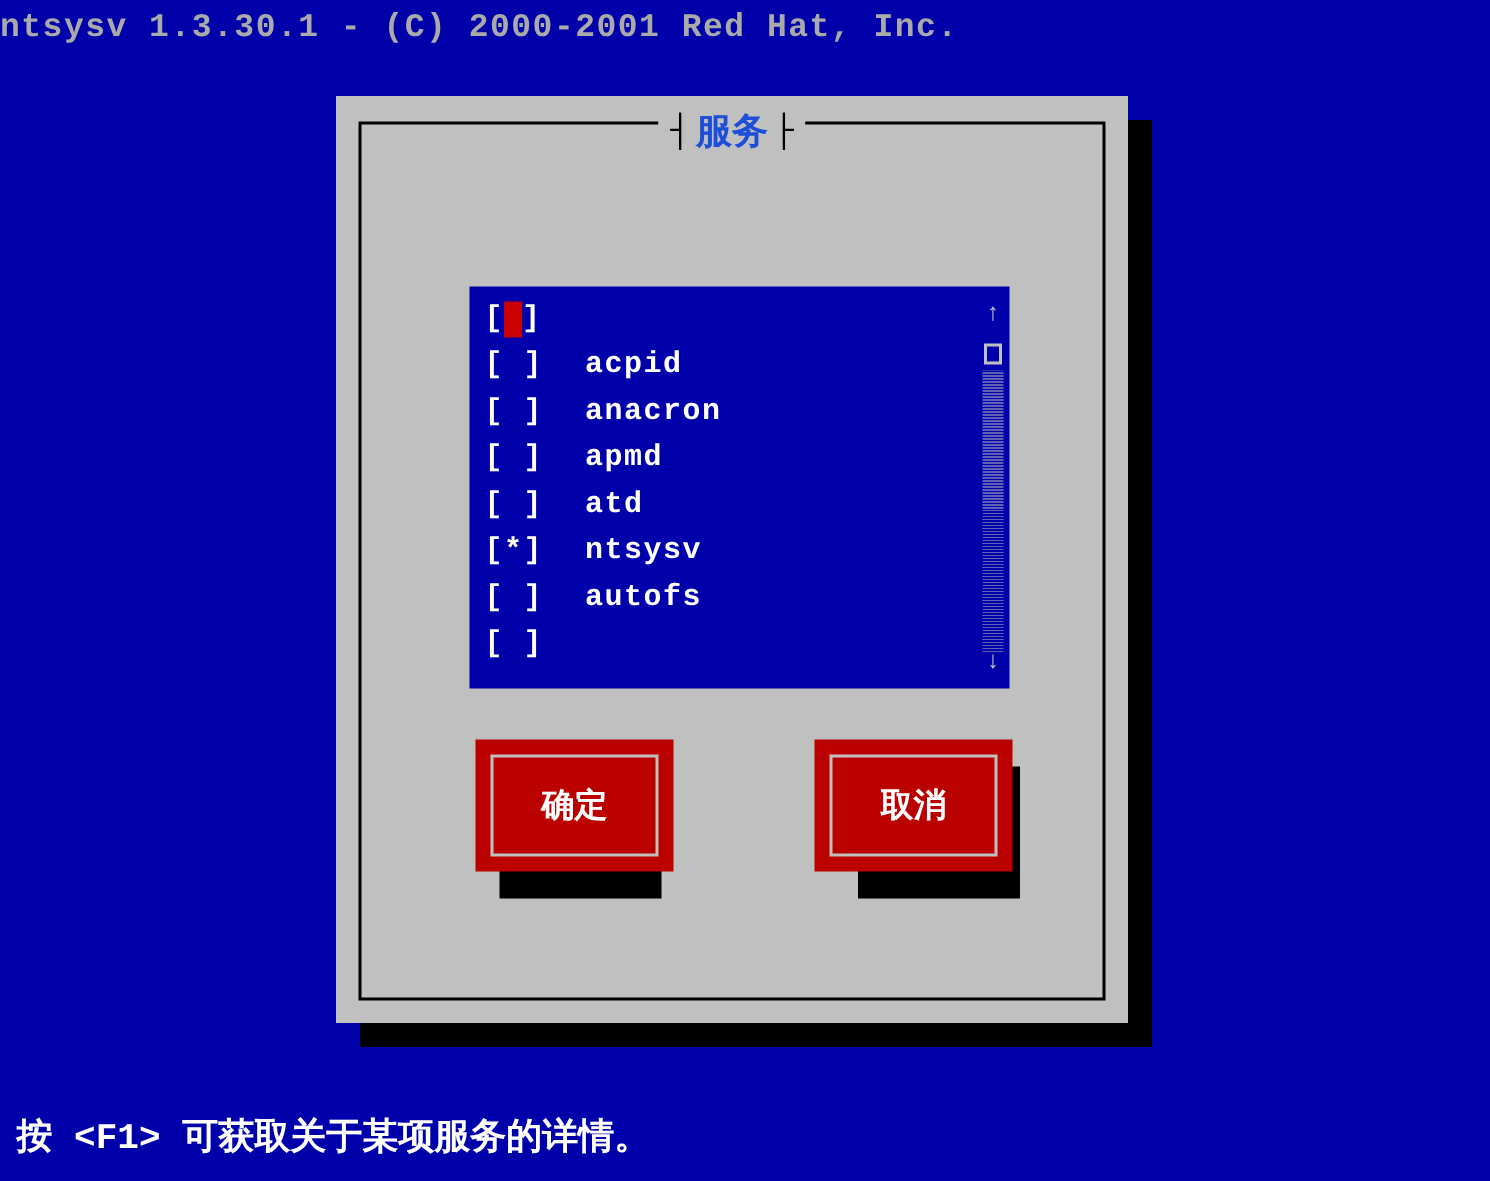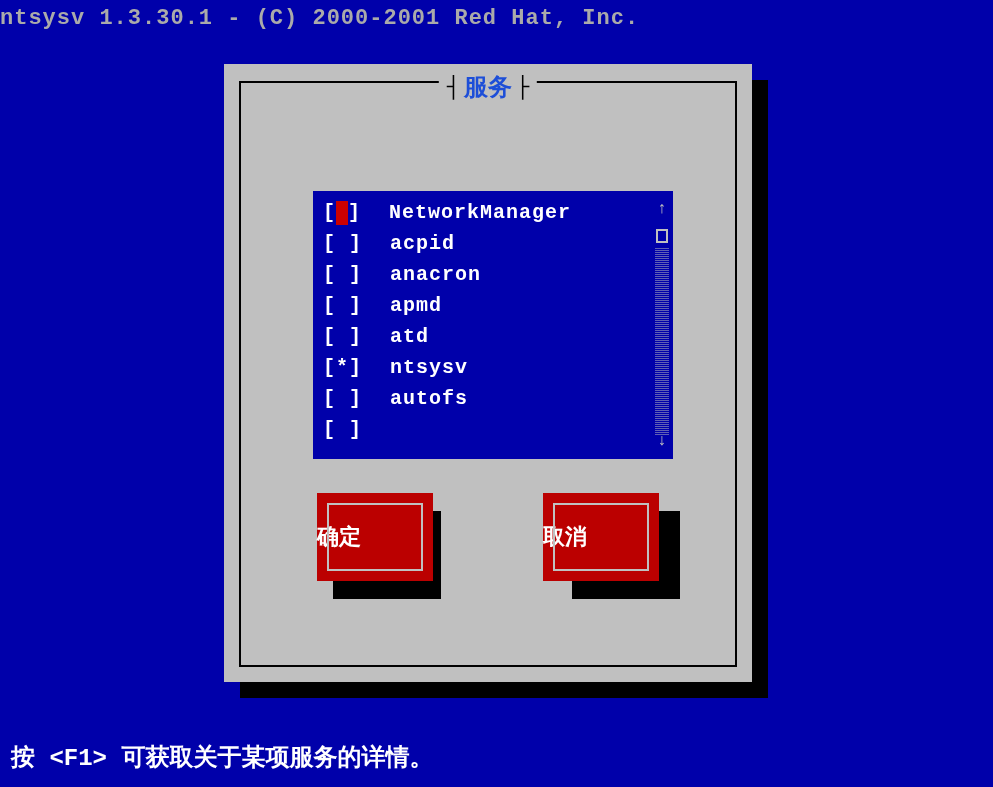--- a/index.html
+++ b/index.html
@@ -152,26 +152,26 @@
     .btn-ok-shadow {
       left: 106px;
       top: 444px;
     }
     .btn-cancel-shadow {
       left: 345px;
       top: 444px;
     }
     .button {
       position: absolute;
-      width: 116px;
+      width: 132px;
       height: 88px;
       background: #bb0000;
       display: flex;
       align-items: center;
-      justify-content: flex-start;
+      justify-content: center;
       color: #ffffff;
       font-size: 22px;
       font-weight: bold;
     }
     .button-inner-border {
       position: absolute;
       left: 10px;
       right: 10px;
       top: 10px;
       bottom: 10px;
@@ -212,21 +212,20 @@
     <span class="title-bar">┤</span>
     <span class="title-text">服务</span>
     <span class="title-bar">├</span>
   </div>
 
 
   <div class="list-box">
     <div id="services-container">
         <div class="list-row">
           <span class="check-slot">[<span class="cursor-block"> </span>]  </span>
-          <span class="service-label">NetworkManager</span>
         </div>
         <div class="list-row">
           <span class="check-slot">[ ]  </span>
           <span class="service-label">acpid</span>
         </div>
         <div class="list-row">
           <span class="check-slot">[ ]  </span>
           <span class="service-label">anacron</span>
         </div>
         <div class="list-row">

